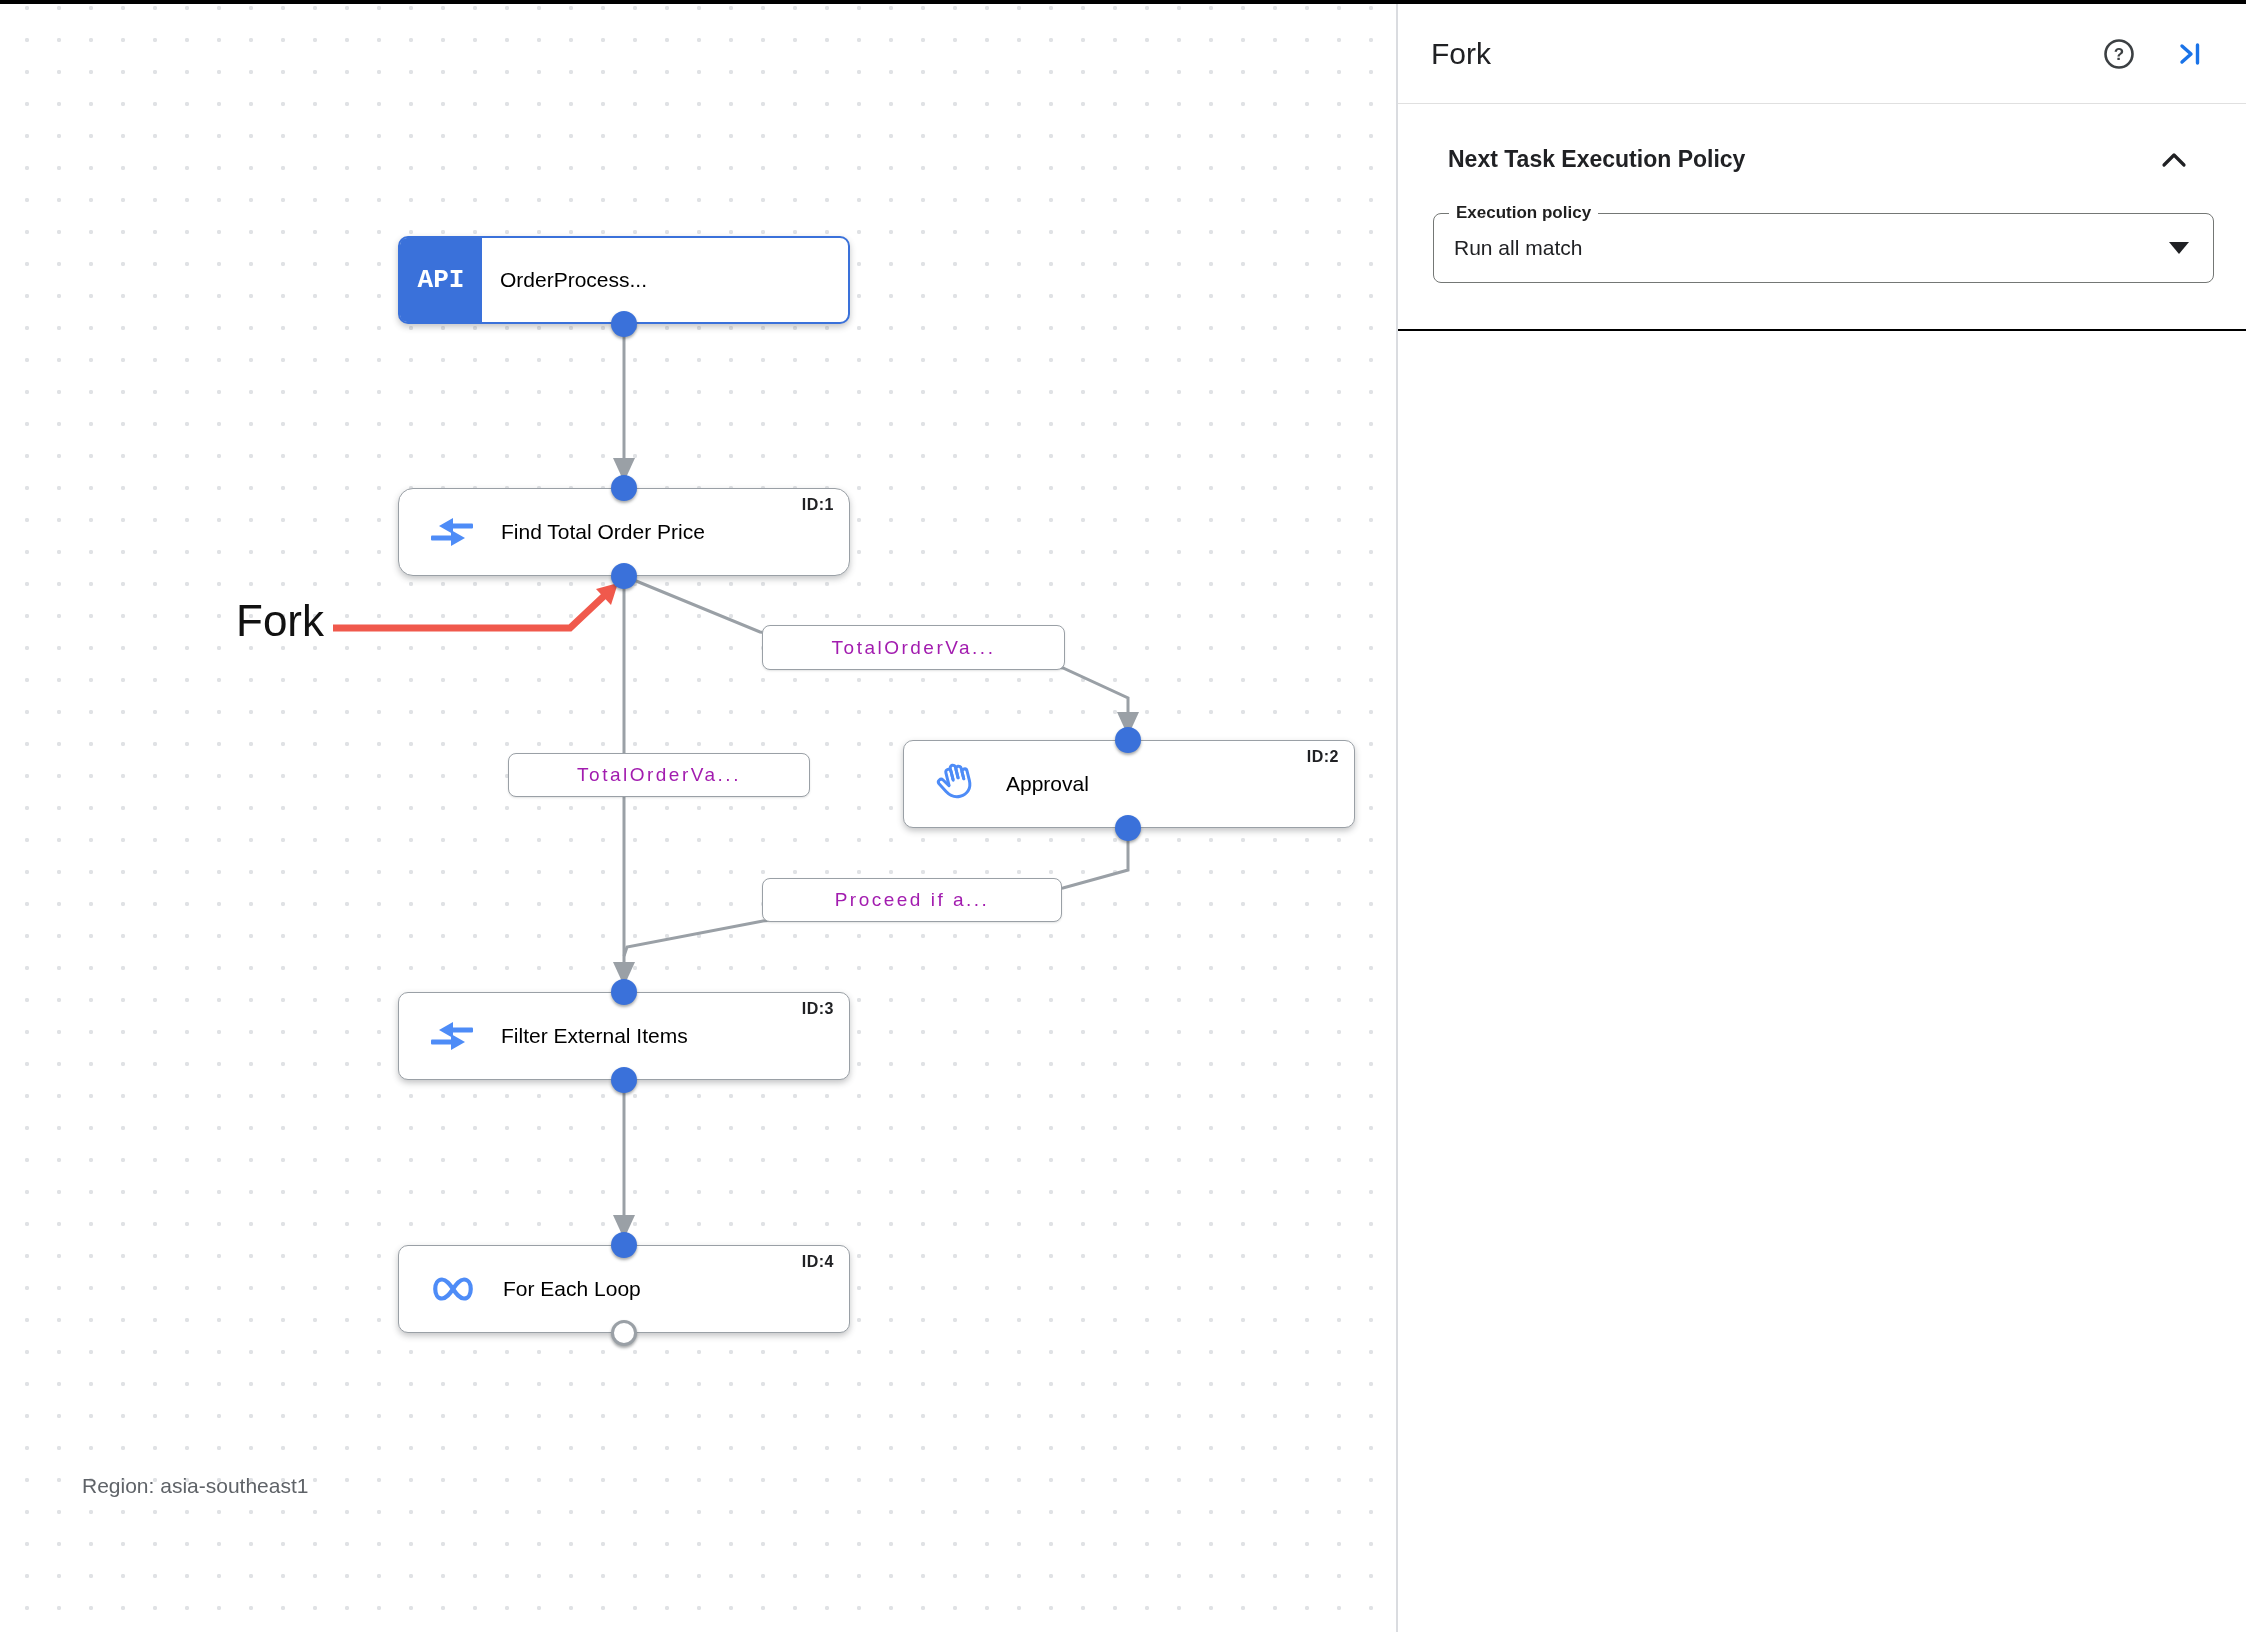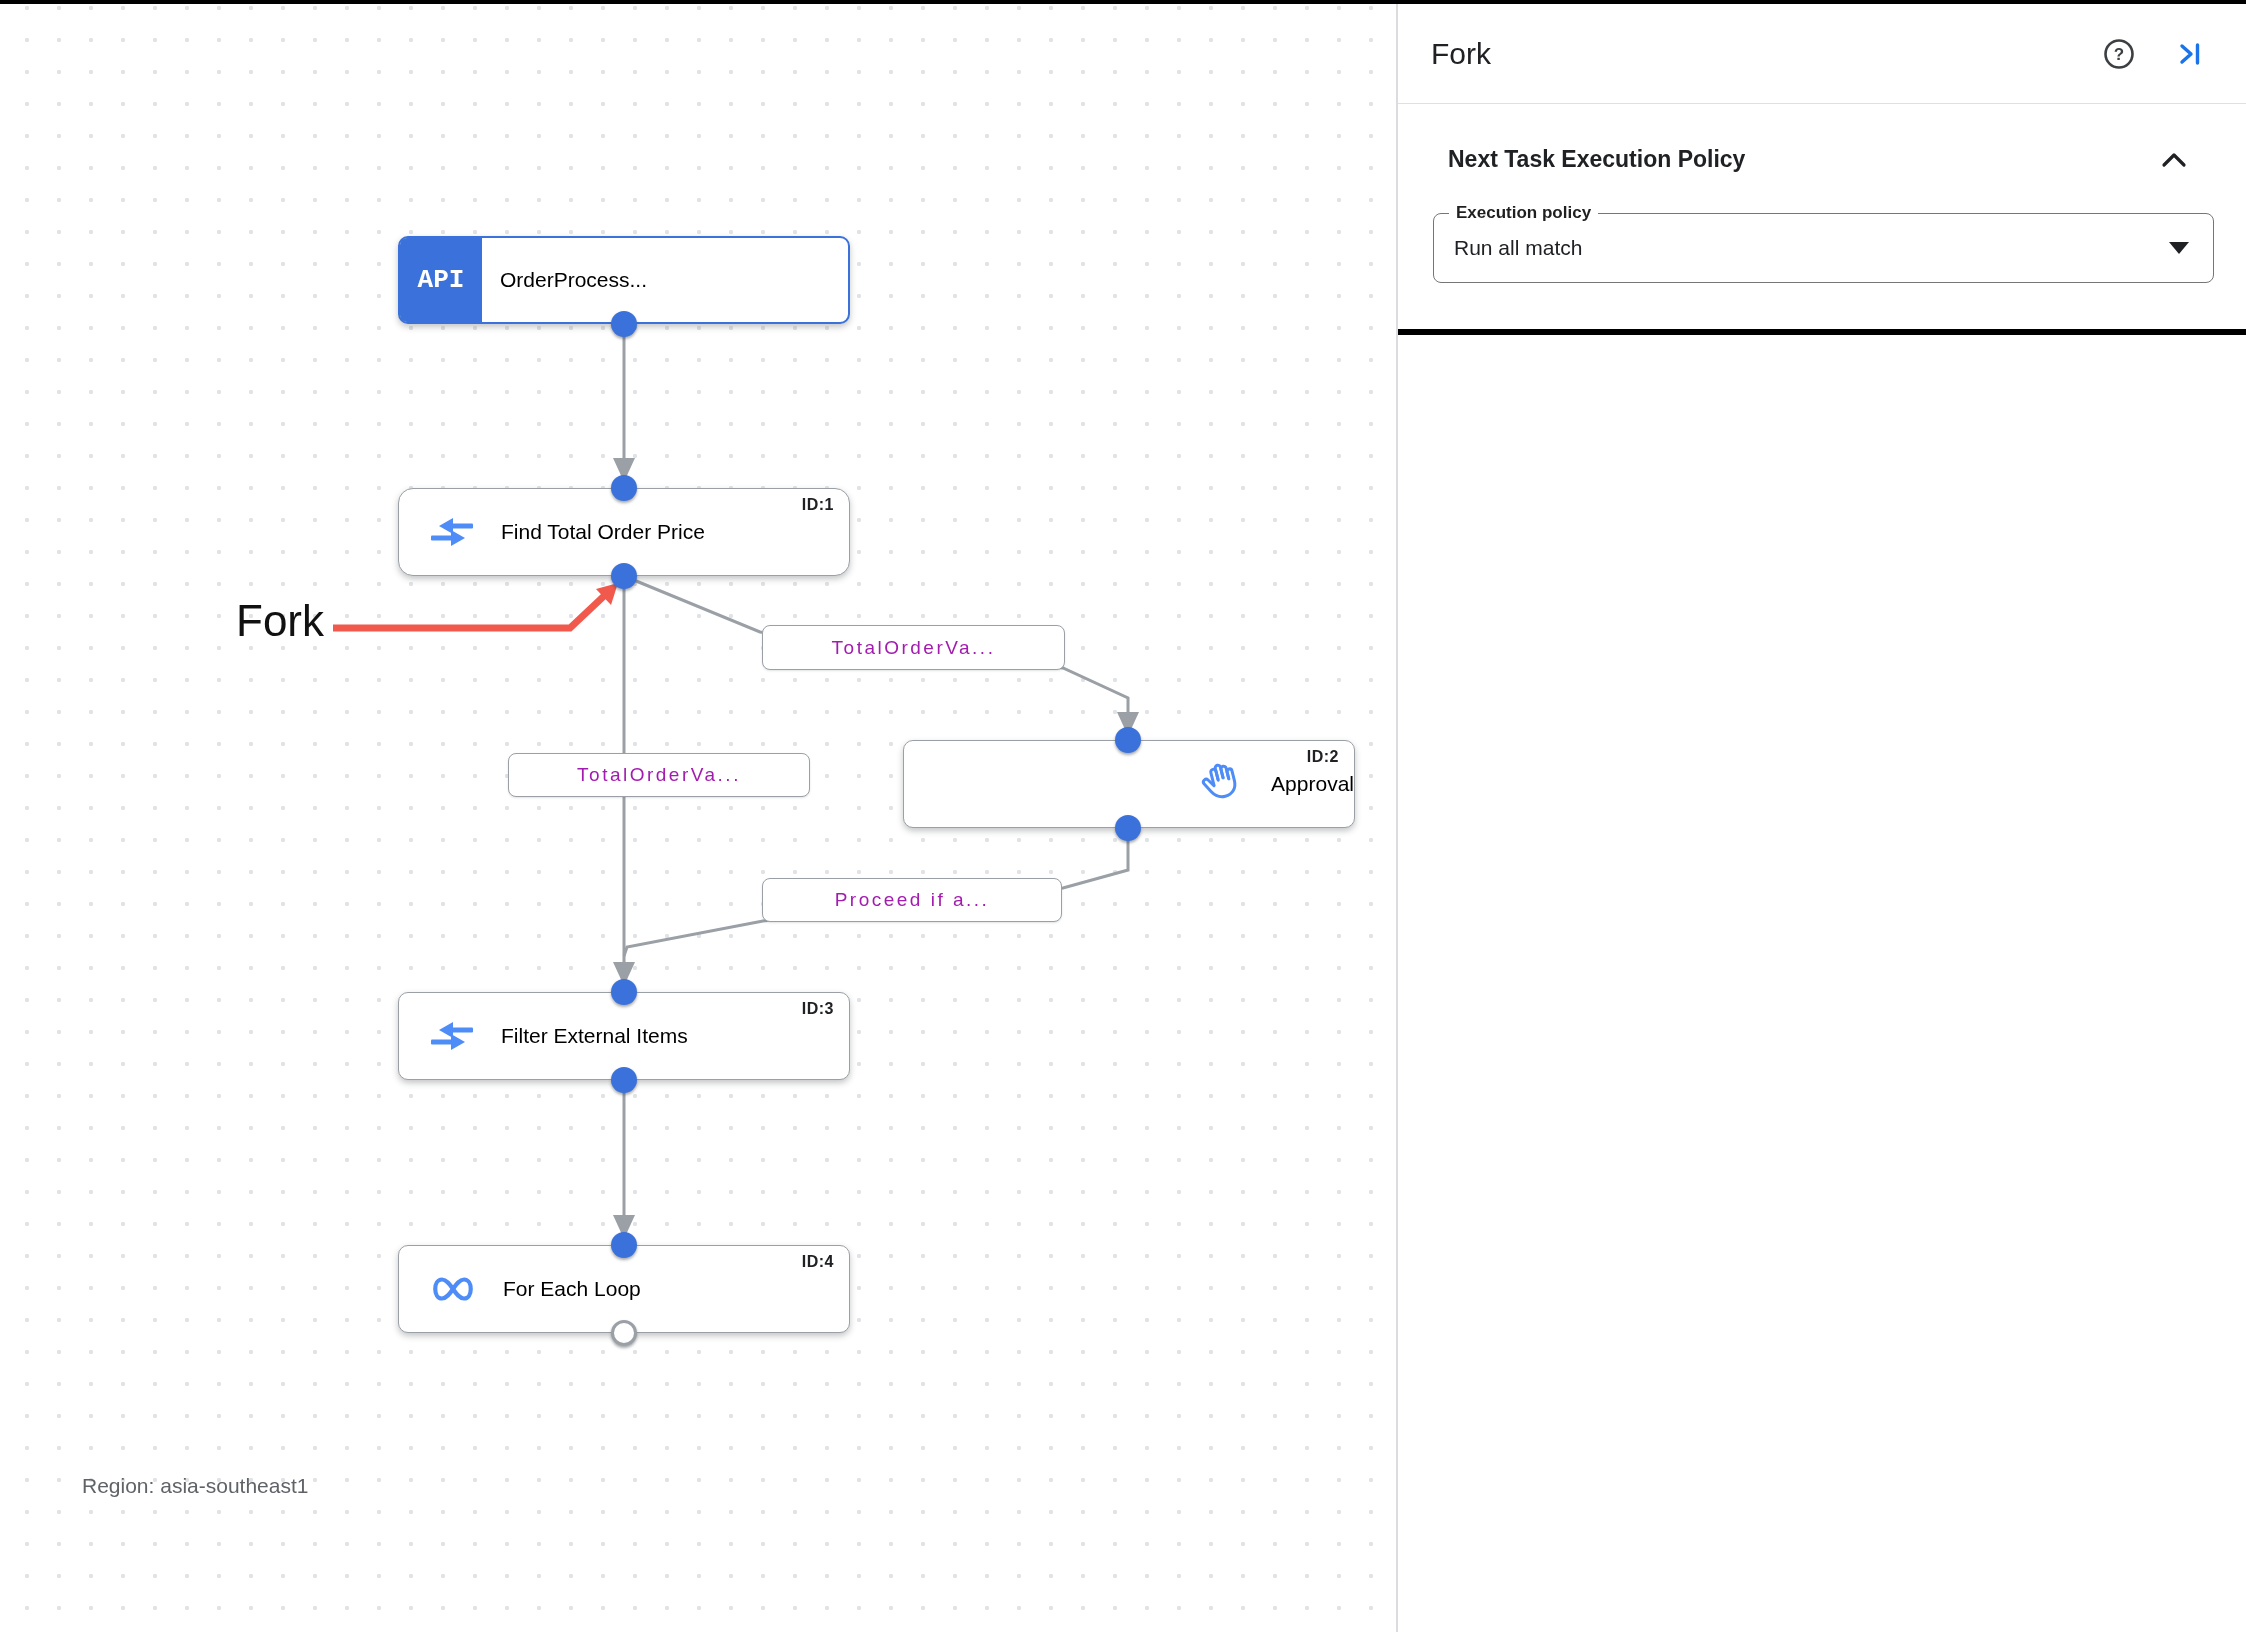--- a/index.html
+++ b/index.html
@@ -42,21 +42,21 @@
   .region{position:absolute;left:82px;top:1474px;font-size:21px;color:#5f6368;z-index:2;}
 
   
   .panel{position:absolute;left:1398px;top:4px;width:848px;height:1628px;background:#fff;}
   .panel-header{position:relative;height:100px;border-bottom:1px solid #e0e0e0;
         display:flex;align-items:center;padding:0 40px 0 33px;box-sizing:border-box;}
   .panel-title{font-size:30px;color:#202124;flex:1 1 auto;}
   .panel-icons{display:flex;align-items:center;gap:40px;}
   .icon-btn{display:flex;align-items:center;justify-content:center;cursor:pointer;}
 
-  .section{position:relative;padding:42px 57px 46px 33px;border-bottom:6px solid #000000;}
+  .section{position:relative;padding:42px 57px 46px 33px;border-bottom:2px solid #000000;}
   .section-head{display:flex;align-items:center;justify-content:space-between;}
   .section-title{font-size:23px;font-weight:bold;color:#202124;margin-left:17px;}
 
   .select{position:relative;margin-top:40px;margin-left:2px;width:781px;height:70px;
         border:1.5px solid #747775;border-radius:8px;box-sizing:border-box;
         display:flex;align-items:center;cursor:pointer;background:#fff;}
   .select-label{position:absolute;top:-11px;left:15px;background:#fff;padding:0 7px;
         font-size:17px;font-weight:600;color:#1f1f1f;}
   .select-value{font-size:21px;color:#202124;margin-left:20px;flex:1 1 auto;}
   .caret{width:0;height:0;border-left:10px solid transparent;border-right:10px solid transparent;
@@ -105,21 +105,21 @@
             <rect x="22" y="8.5" width="22" height="5" rx="1"></rect>
             <polygon points="10,11 24,3 24,19"></polygon>
             <rect x="2" y="20.5" width="22" height="5" rx="1"></rect>
             <polygon points="36,23 22,15 22,31"></polygon>
           </g>
         </svg>
       </div>
       <div class="node-title">Find Total Order Price</div>
     </div>
 
-    <div class="node" style="left:903px;top:740px;justify-content:flex-end;">
+    <div class="node" style="left:903px;top:740px;">
       <div class="node-id">ID:2</div>
       <div class="node-icon">
         <svg width="46" height="46" viewBox="0 0 40 40" style="transform:rotate(-14deg);">
           <g fill="none" stroke="#4e8cf7" stroke-width="2.6" stroke-linecap="round" stroke-linejoin="round">
             <path d="M13 19 V8 a2.3 2.3 0 0 1 4.6 0 V16"></path>
             <path d="M17.6 15 V5.5 a2.3 2.3 0 0 1 4.6 0 V15"></path>
             <path d="M22.2 15 V7.5 a2.3 2.3 0 0 1 4.6 0 V17"></path>
             <path d="M26.8 17 V11 a2.2 2.2 0 0 1 4.4 0 v8.5 c0 7 -4.5 11.5 -11 11.5 c-5.5 0 -8.5 -2.5 -11 -7 l-4.3 -8 a2.4 2.4 0 0 1 4.2 -2.3 l3.8 6"></path>
           </g>
         </svg>

